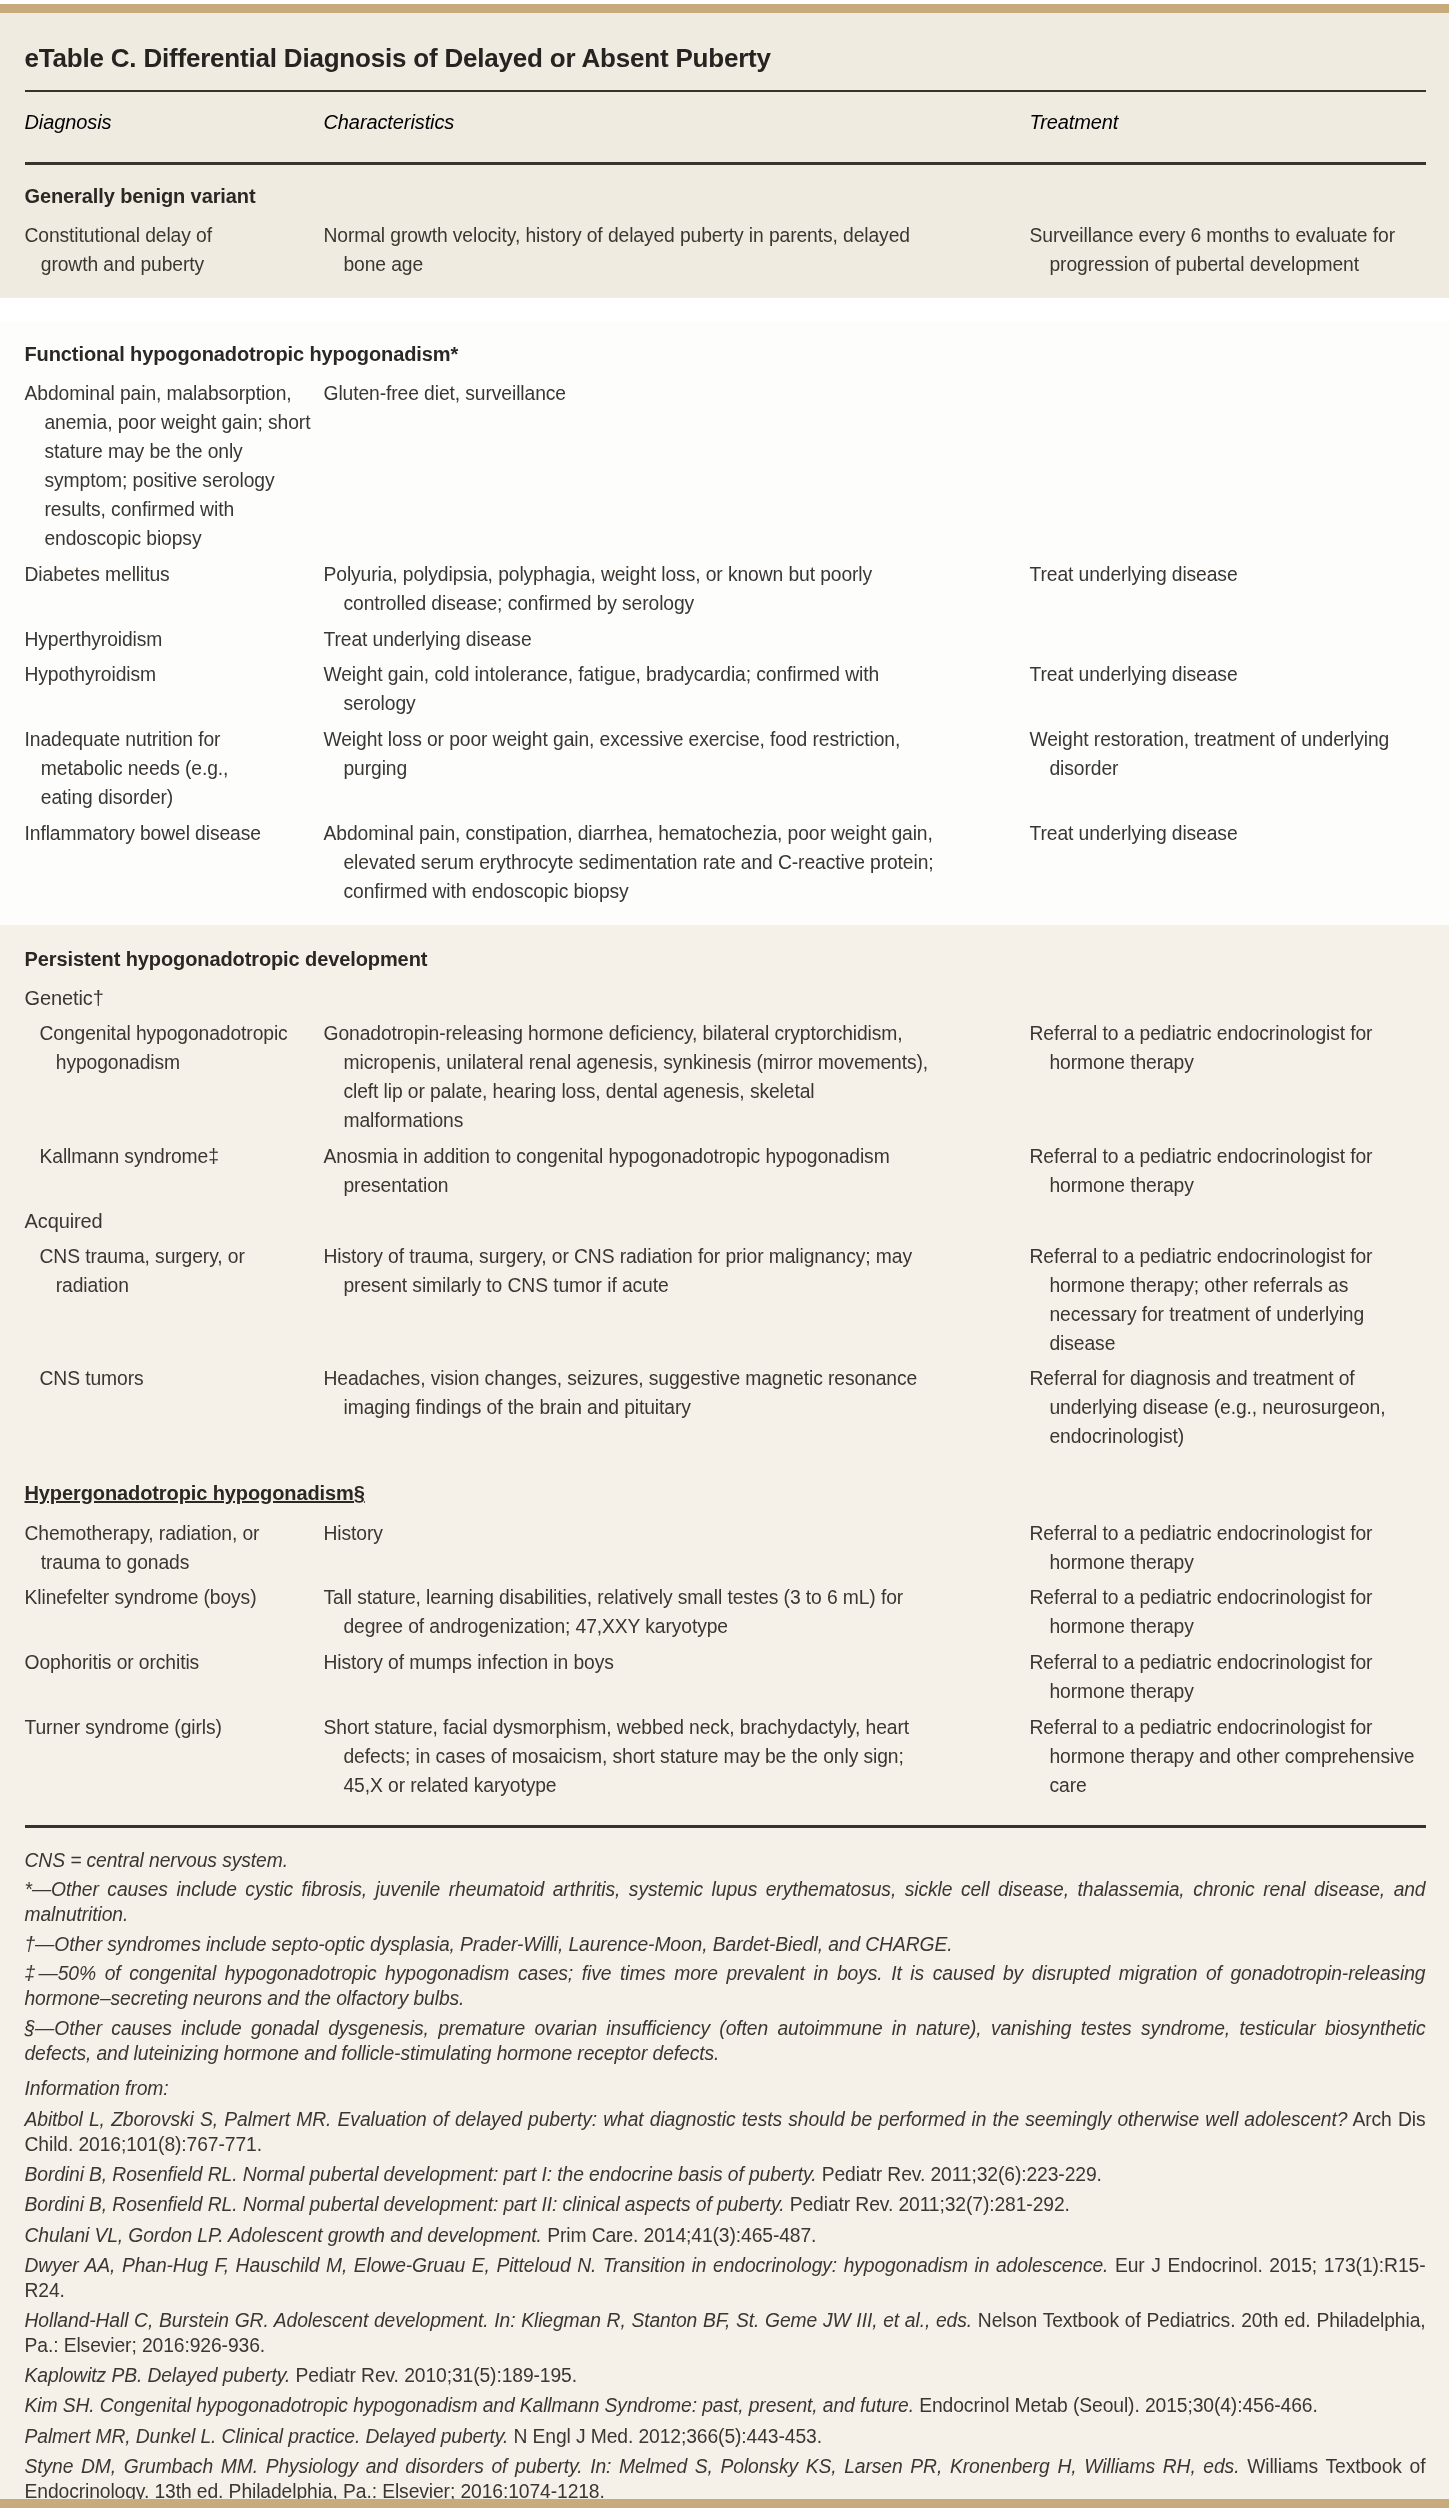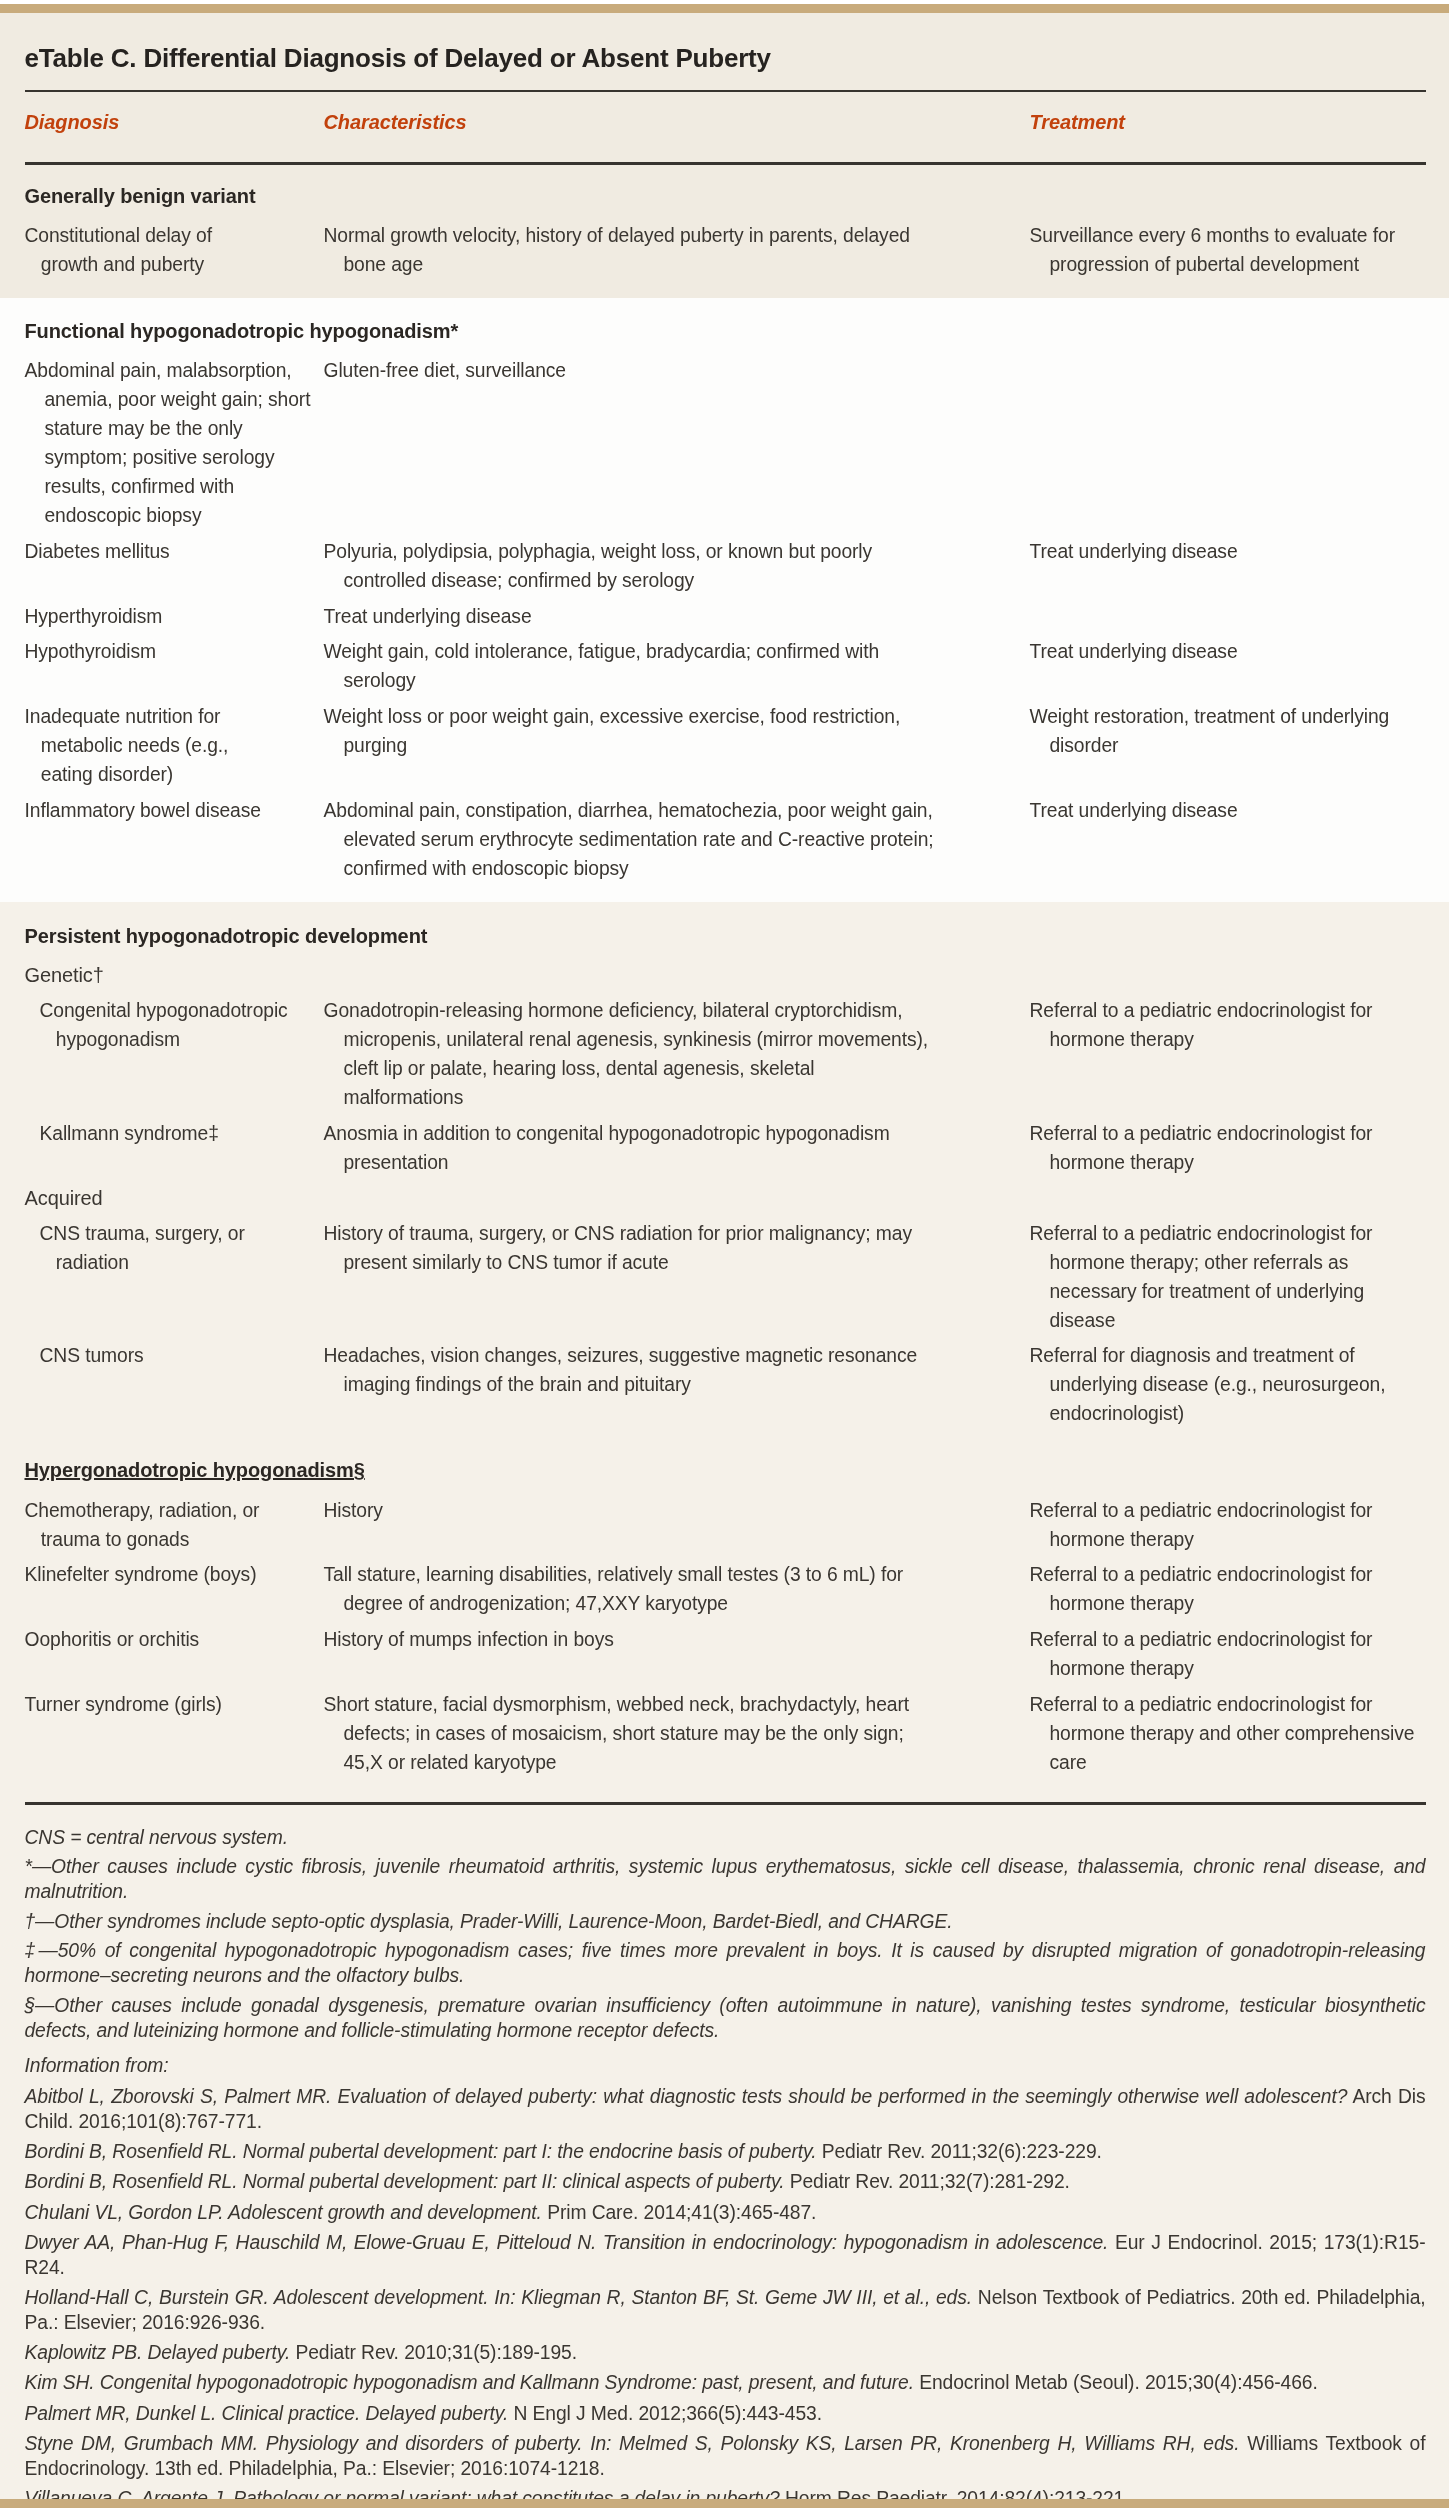--- a/index.html
+++ b/index.html
@@ -2,27 +2,27 @@
 <html style="--band: #c8ab7c; --cream-top: #f0ebe1; --paper: #fdfdfc; --cream-bottom: #f5f1e9; --rule: #37342f; --text: #3a3631;font-size:12px"><head>
 <meta charset="utf-8">
 <style>
   html,body{margin:0;padding:0;background:#ffffff;}
   body{font-family:"Liberation Sans",sans-serif;color:#3a3631;-webkit-font-smoothing:antialiased;}
   .page{width:1450px;height:2512px;overflow:hidden;display:flex;flex-direction:column;background:#ffffff;padding-top:3.7px;box-sizing:border-box;}
   .band{height:9.7px;background:var(--band,#c8ab7c);flex:0 0 auto;}
   .band-bottom{margin-bottom:3.7px;}
   .zone{flex:0 0 auto;box-sizing:border-box;}
   .zone-head{background:var(--cream-top,#f0ebe1);padding:30px 0 12px 0;}
-  .zone-white{background:var(--paper,#fdfdfc);padding:18px 0 12px 0;}
+  .zone-white{background:var(--paper,#fdfdfc);padding:18px 0 12px 0;margin-top:23px;}
   .zone-cream{background:var(--cream-bottom,#f5f1e9);flex:1 1 auto;min-height:0;overflow:hidden;padding:19.3px 0 0 0;}
   h1.title{margin:0 24.5px;font-size:26px;line-height:30px;font-weight:bold;color:#262320;letter-spacing:-0.2px;}
   .rule{height:2.2px;background:var(--rule,#37342f);margin:16.3px 24.5px 0 24.5px;}
   .rule-foot{height:3.7px;margin-top:25px;margin-bottom:19.3px;}
   .colheads{display:grid;grid-template-columns:299px 706px 1fr;padding:19.3px 24.5px 12px 24.5px;}
-  .colheads span{font-style:italic;font-size:20px;color:#c2410c;letter-spacing:-0.1px;font-weight:bold;}
+  .colheads span{font-style:italic;font-size:20px;color:#000000;letter-spacing:-0.1px;}
   .sec-heading{font-weight:bold;font-size:20px;line-height:30px;margin:16.3px 24.5px 10.4px 24.5px;color:#2b2723;letter-spacing:-0.1px;}
   .sec-heading.first{margin-top:0;}
   .sec-heading.spaced{margin-top:27px;text-decoration:underline;}
   .group-label{font-size:20px;line-height:29px;margin:0 24.5px 6px 24.5px;letter-spacing:-0.1px;}
   .row{display:grid;grid-template-columns:299px 706px 1fr;padding:0 24.5px;margin-bottom:6.7px;}
   .row p{margin:0;font-size:19.3px;line-height:29px;letter-spacing:-0.1px;}
   .cell.d p{max-width:232px;padding-left:16.3px;text-indent:-16.3px;}
   .cell.c p{max-width:594px;padding-left:20px;text-indent:-20px;}
   .cell.t p{max-width:375px;padding-left:20px;text-indent:-20px;}
   .row.sub .cell.d p{margin-left:15px;}

